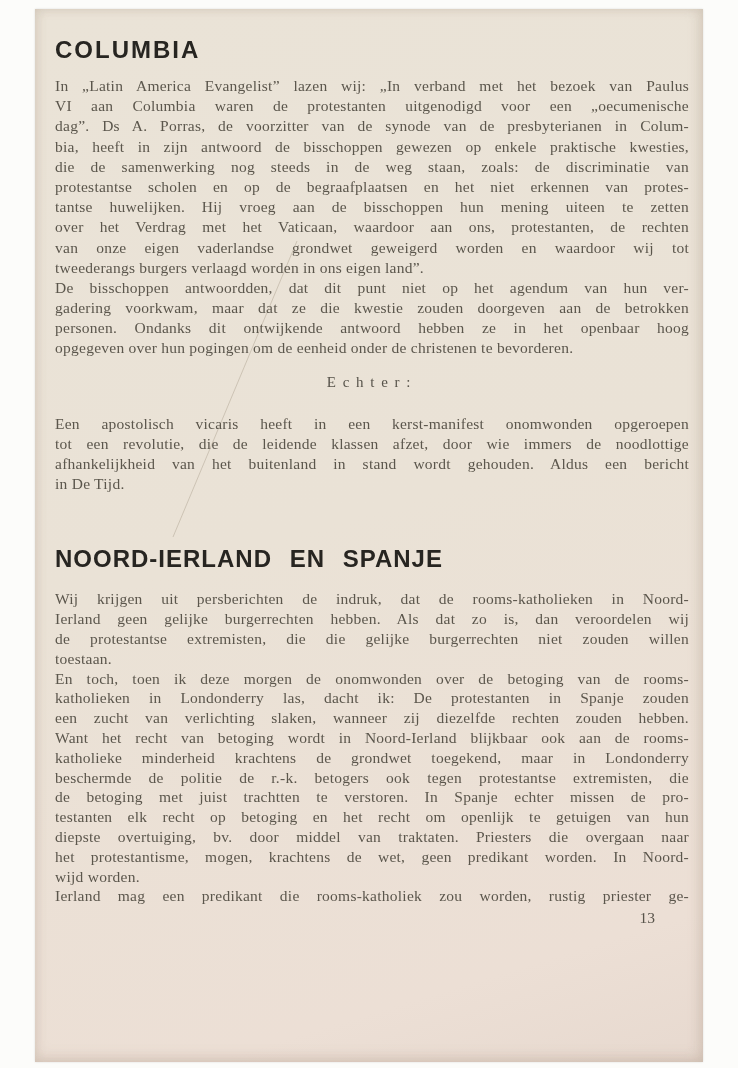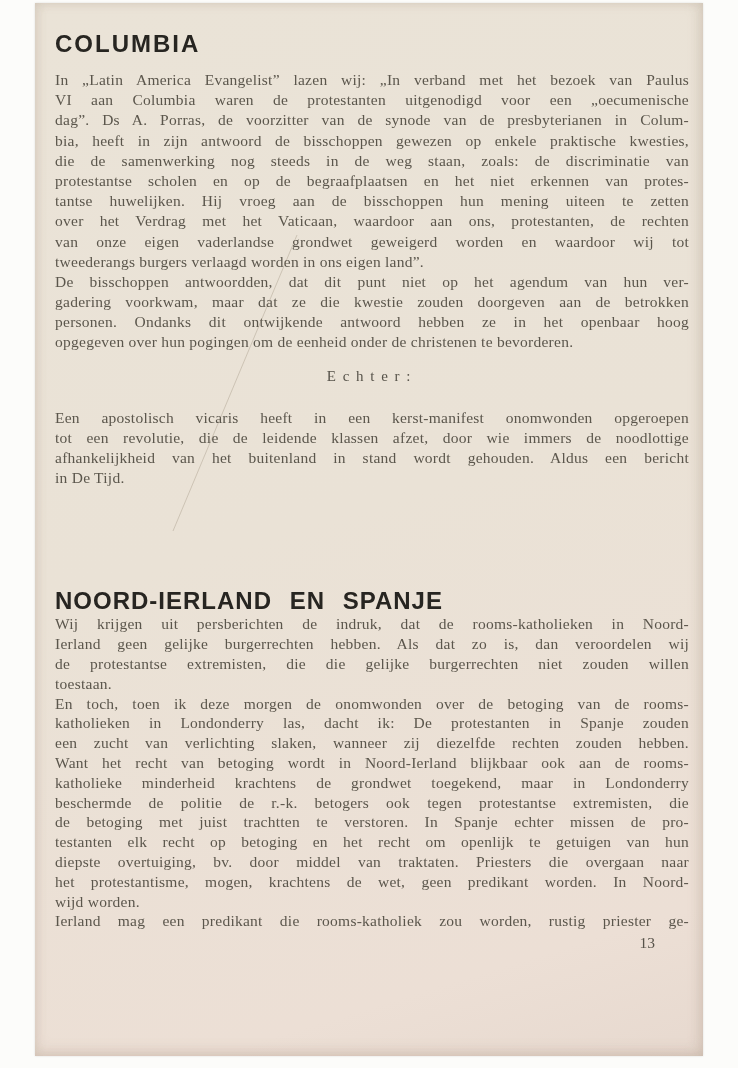--- a/index.html
+++ b/index.html
@@ -12,21 +12,21 @@
     font-family: "Liberation Serif", serif;
   }
   .stage {
     position: relative;
     width: 738px;
     height: 1068px;
   }
   .paper {
     position: absolute;
     left: 35px;
-    top: 3px;
+    top: 9px;
     width: 668px;
     height: 1053px;
     box-sizing: border-box;
     padding: 0 14px 0 20px;
     background: linear-gradient(163deg, #eae3d7 0%, #eae2d6 48%, #ecdfd5 88%, #e7d9cf 100%);
     box-shadow:
       inset -5px 0 12px rgba(150, 130, 110, 0.16),
       inset 3px 0 8px rgba(150, 130, 110, 0.10),
       inset 0 -6px 14px rgba(160, 135, 115, 0.14),
       0 0 2px rgba(0, 0, 0, 0.12);
@@ -41,31 +41,31 @@
   h1.article-title {
     margin: 28px 0 0 0;
     font-family: "Liberation Sans", sans-serif;
     font-weight: bold;
     font-size: 24px;
     line-height: 26px;
     letter-spacing: 2px;
     color: #272521;
   }
   h1.article-title.second {
-    margin-top: 100px;
+    margin-top: 52px;
     letter-spacing: 1px;
     word-spacing: 10px;
   }
   .para {
     margin: 0;
     font-size: 15.5px;
     letter-spacing: 0.25px;
   }
   .para.first-of-article { margin-top: 13px; }
-  .para.first-of-second { }
+  .para.first-of-second { margin-top: 17px; }
   .a1 .line { height: 20.2px; line-height: 20.2px; }
   .a2 .line { height: 19.8px; line-height: 19.8px; }
   .line {
     text-align: justify;
     text-align-last: justify;
     white-space: nowrap;
   }
   .line.last {
     text-align-last: left;
   }

